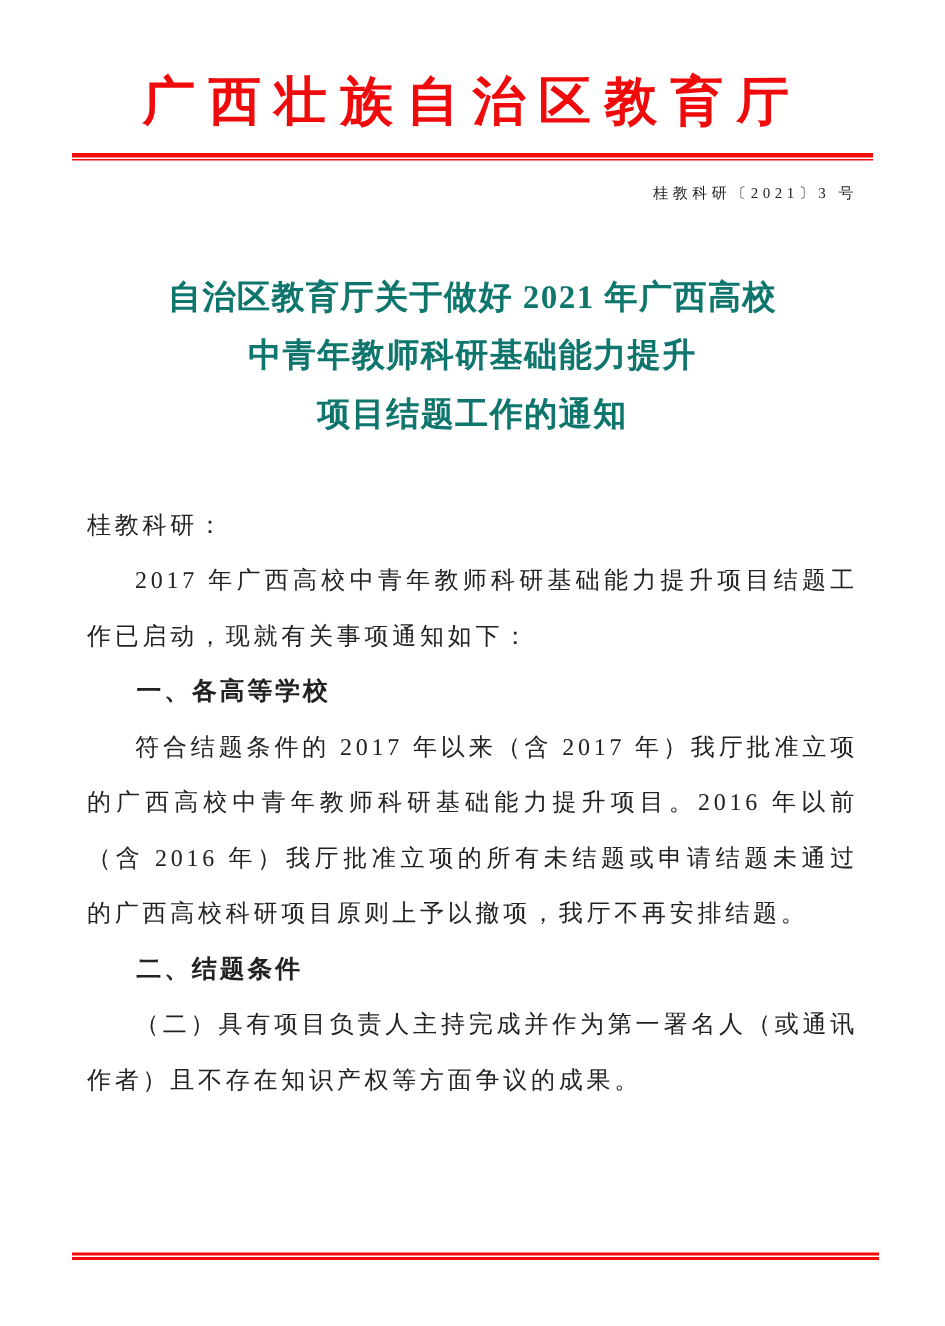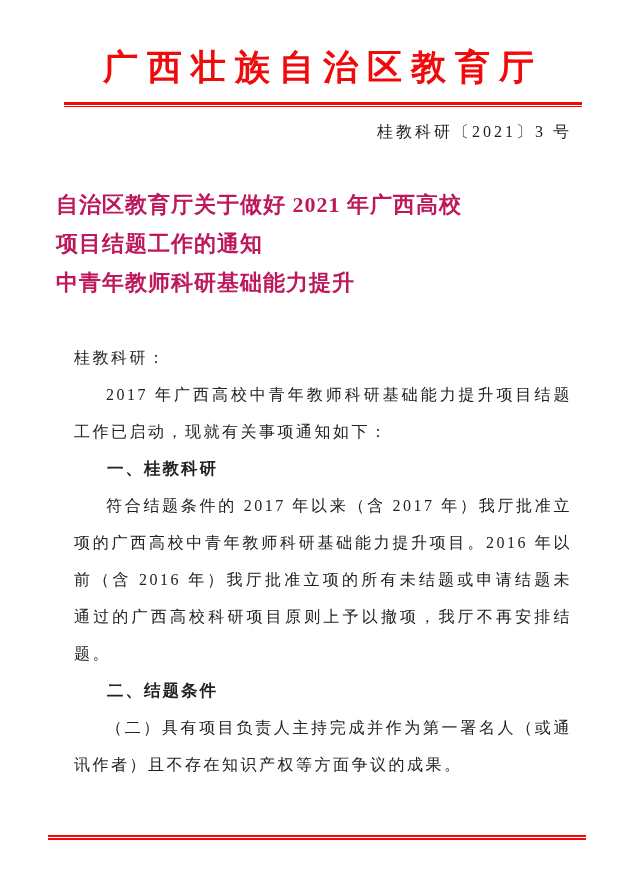--- a/index.html
+++ b/index.html
@@ -9,21 +9,20 @@
   }
   .page {
     position: relative;
     width: 630px;
     height: 884px;
     margin: 0 auto;
     background: #ffffff;
     overflow: hidden;
     box-sizing: border-box;
     font-family: "Liberation Serif", "DejaVu Serif", serif;
-    padding-left: 16px;
   }
   .agency-title {
     margin: 44px 48px 0 48px;
     text-align: center;
     color: #ef0b0b;
     font-size: 35px;
     font-weight: bold;
     letter-spacing: 9px;
     white-space: nowrap;
     font-family: "Liberation Serif", "DejaVu Serif", serif;
@@ -31,31 +30,32 @@
   .rule-top {
     margin: 11px 48px 0 48px;
     height: 1px;
     background: #ffffff;
     border-top: 3px solid #f30a0a;
     border-bottom: 1px solid #f30a0a;
   }
   .doc-number {
     margin: 15px 58px 0 58px;
     text-align: right;
-    font-size: 16px;
+    font-size: 10px;
     letter-spacing: 3px;
     color: #1d1d1d;
   }
   .doc-title {
     margin: 42px 40px 0 40px;
+    text-align: center;
     font-size: 22px;
     font-weight: bold;
     line-height: 39px;
     letter-spacing: 1px;
-    color: #be185d;
+    color: #0f766e;
   }
   .doc-body {
     margin: 37px 58px 0 58px;
     font-size: 16px;
     line-height: 37px;
     letter-spacing: 2.5px;
     color: #222222;
     text-align: justify;
   }
   .doc-body p {
@@ -91,28 +91,28 @@
 <div class="page">
 
   <div class="agency-title">广西壮族自治区教育厅</div>
 
   <div class="rule-top"></div>
 
   <div class="doc-number">桂教科研〔2021〕3 号</div>
 
   <div class="doc-title">
     <div>自治区教育厅关于做好 2021 年广西高校</div>
+    <div>中青年教师科研基础能力提升</div>
     <div>项目结题工作的通知</div>
-    <div>中青年教师科研基础能力提升</div>
   </div>
 
   <div class="doc-body">
     <p class="salutation">桂教科研：</p>
     <p class="para">2017 年广西高校中青年教师科研基础能力提升项目结题工作已启动，现就有关事项通知如下：</p>
-    <p class="section-heading">一、桂教科研</p>
+    <p class="section-heading">一、各高等学校</p>
     <p class="para">符合结题条件的 2017 年以来（含 2017 年）我厅批准立项的广西高校中青年教师科研基础能力提升项目。2016 年以前（含 2016 年）我厅批准立项的所有未结题或申请结题未通过的广西高校科研项目原则上予以撤项，我厅不再安排结题。</p>
     <p class="section-heading">二、结题条件</p>
     <p class="para">（二）具有项目负责人主持完成并作为第一署名人（或通讯作者）且不存在知识产权等方面争议的成果。</p>
 
   </div>
 
   <div class="rule-bottom"></div>
 
 </div>
 

